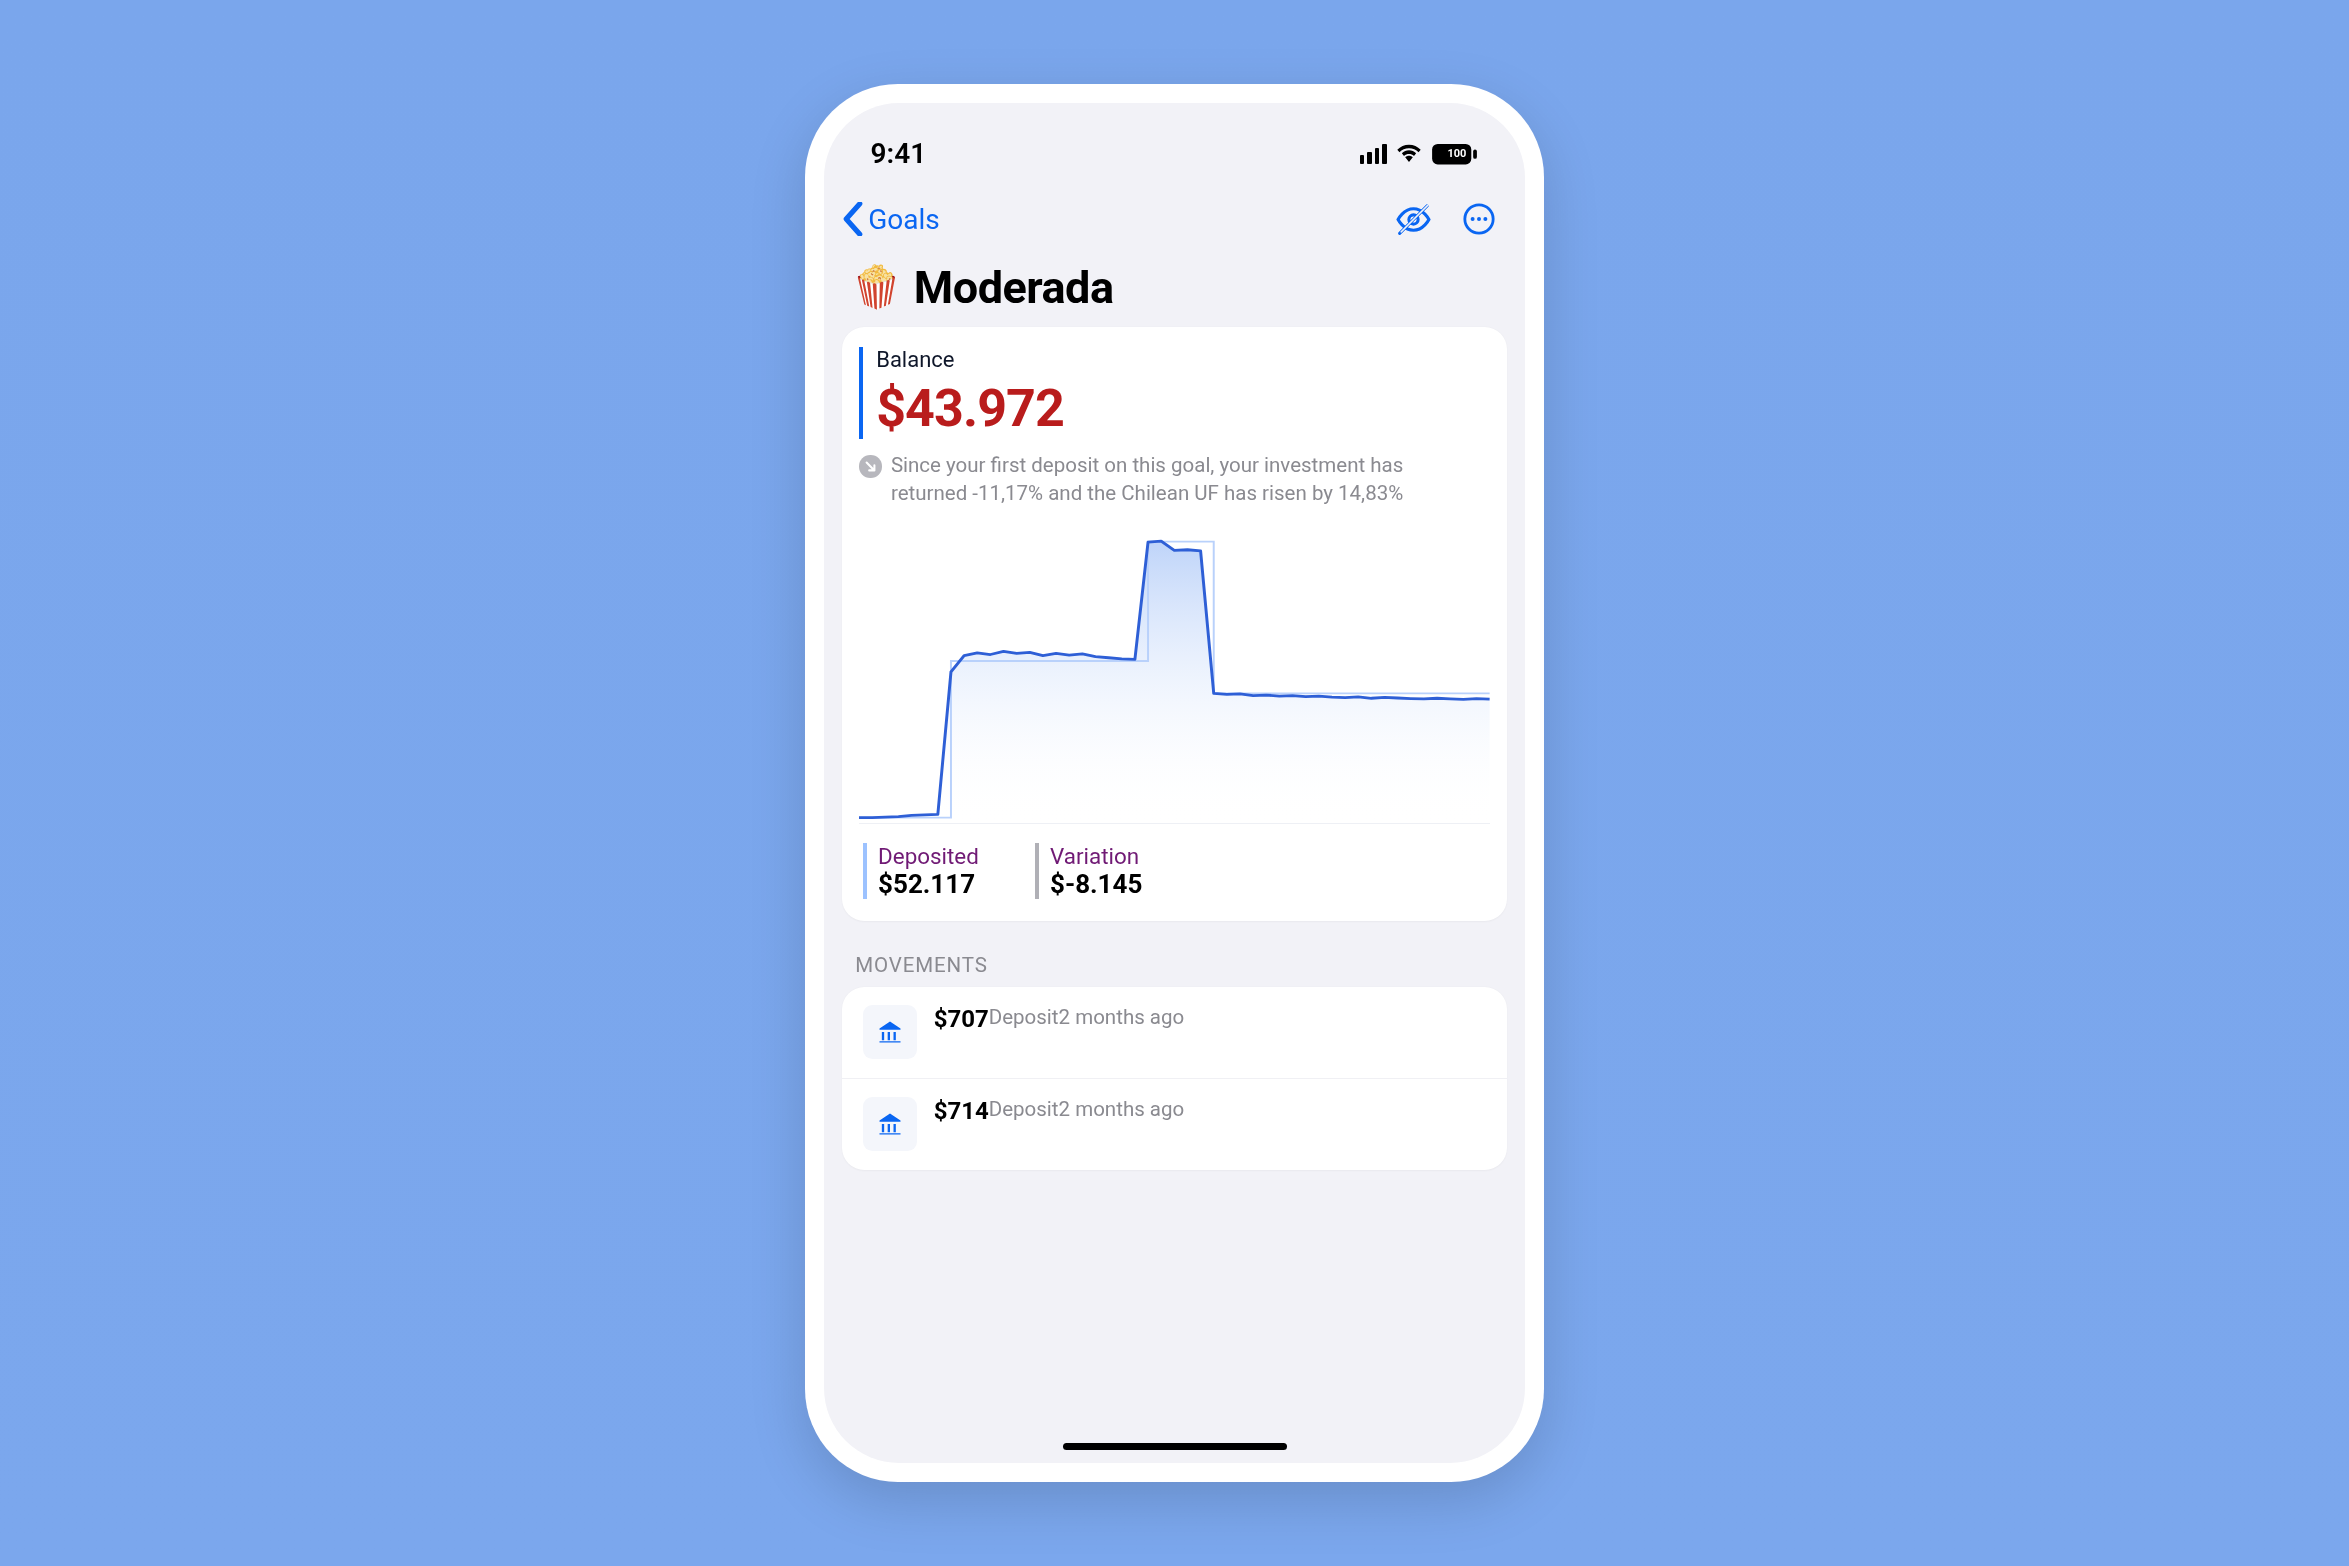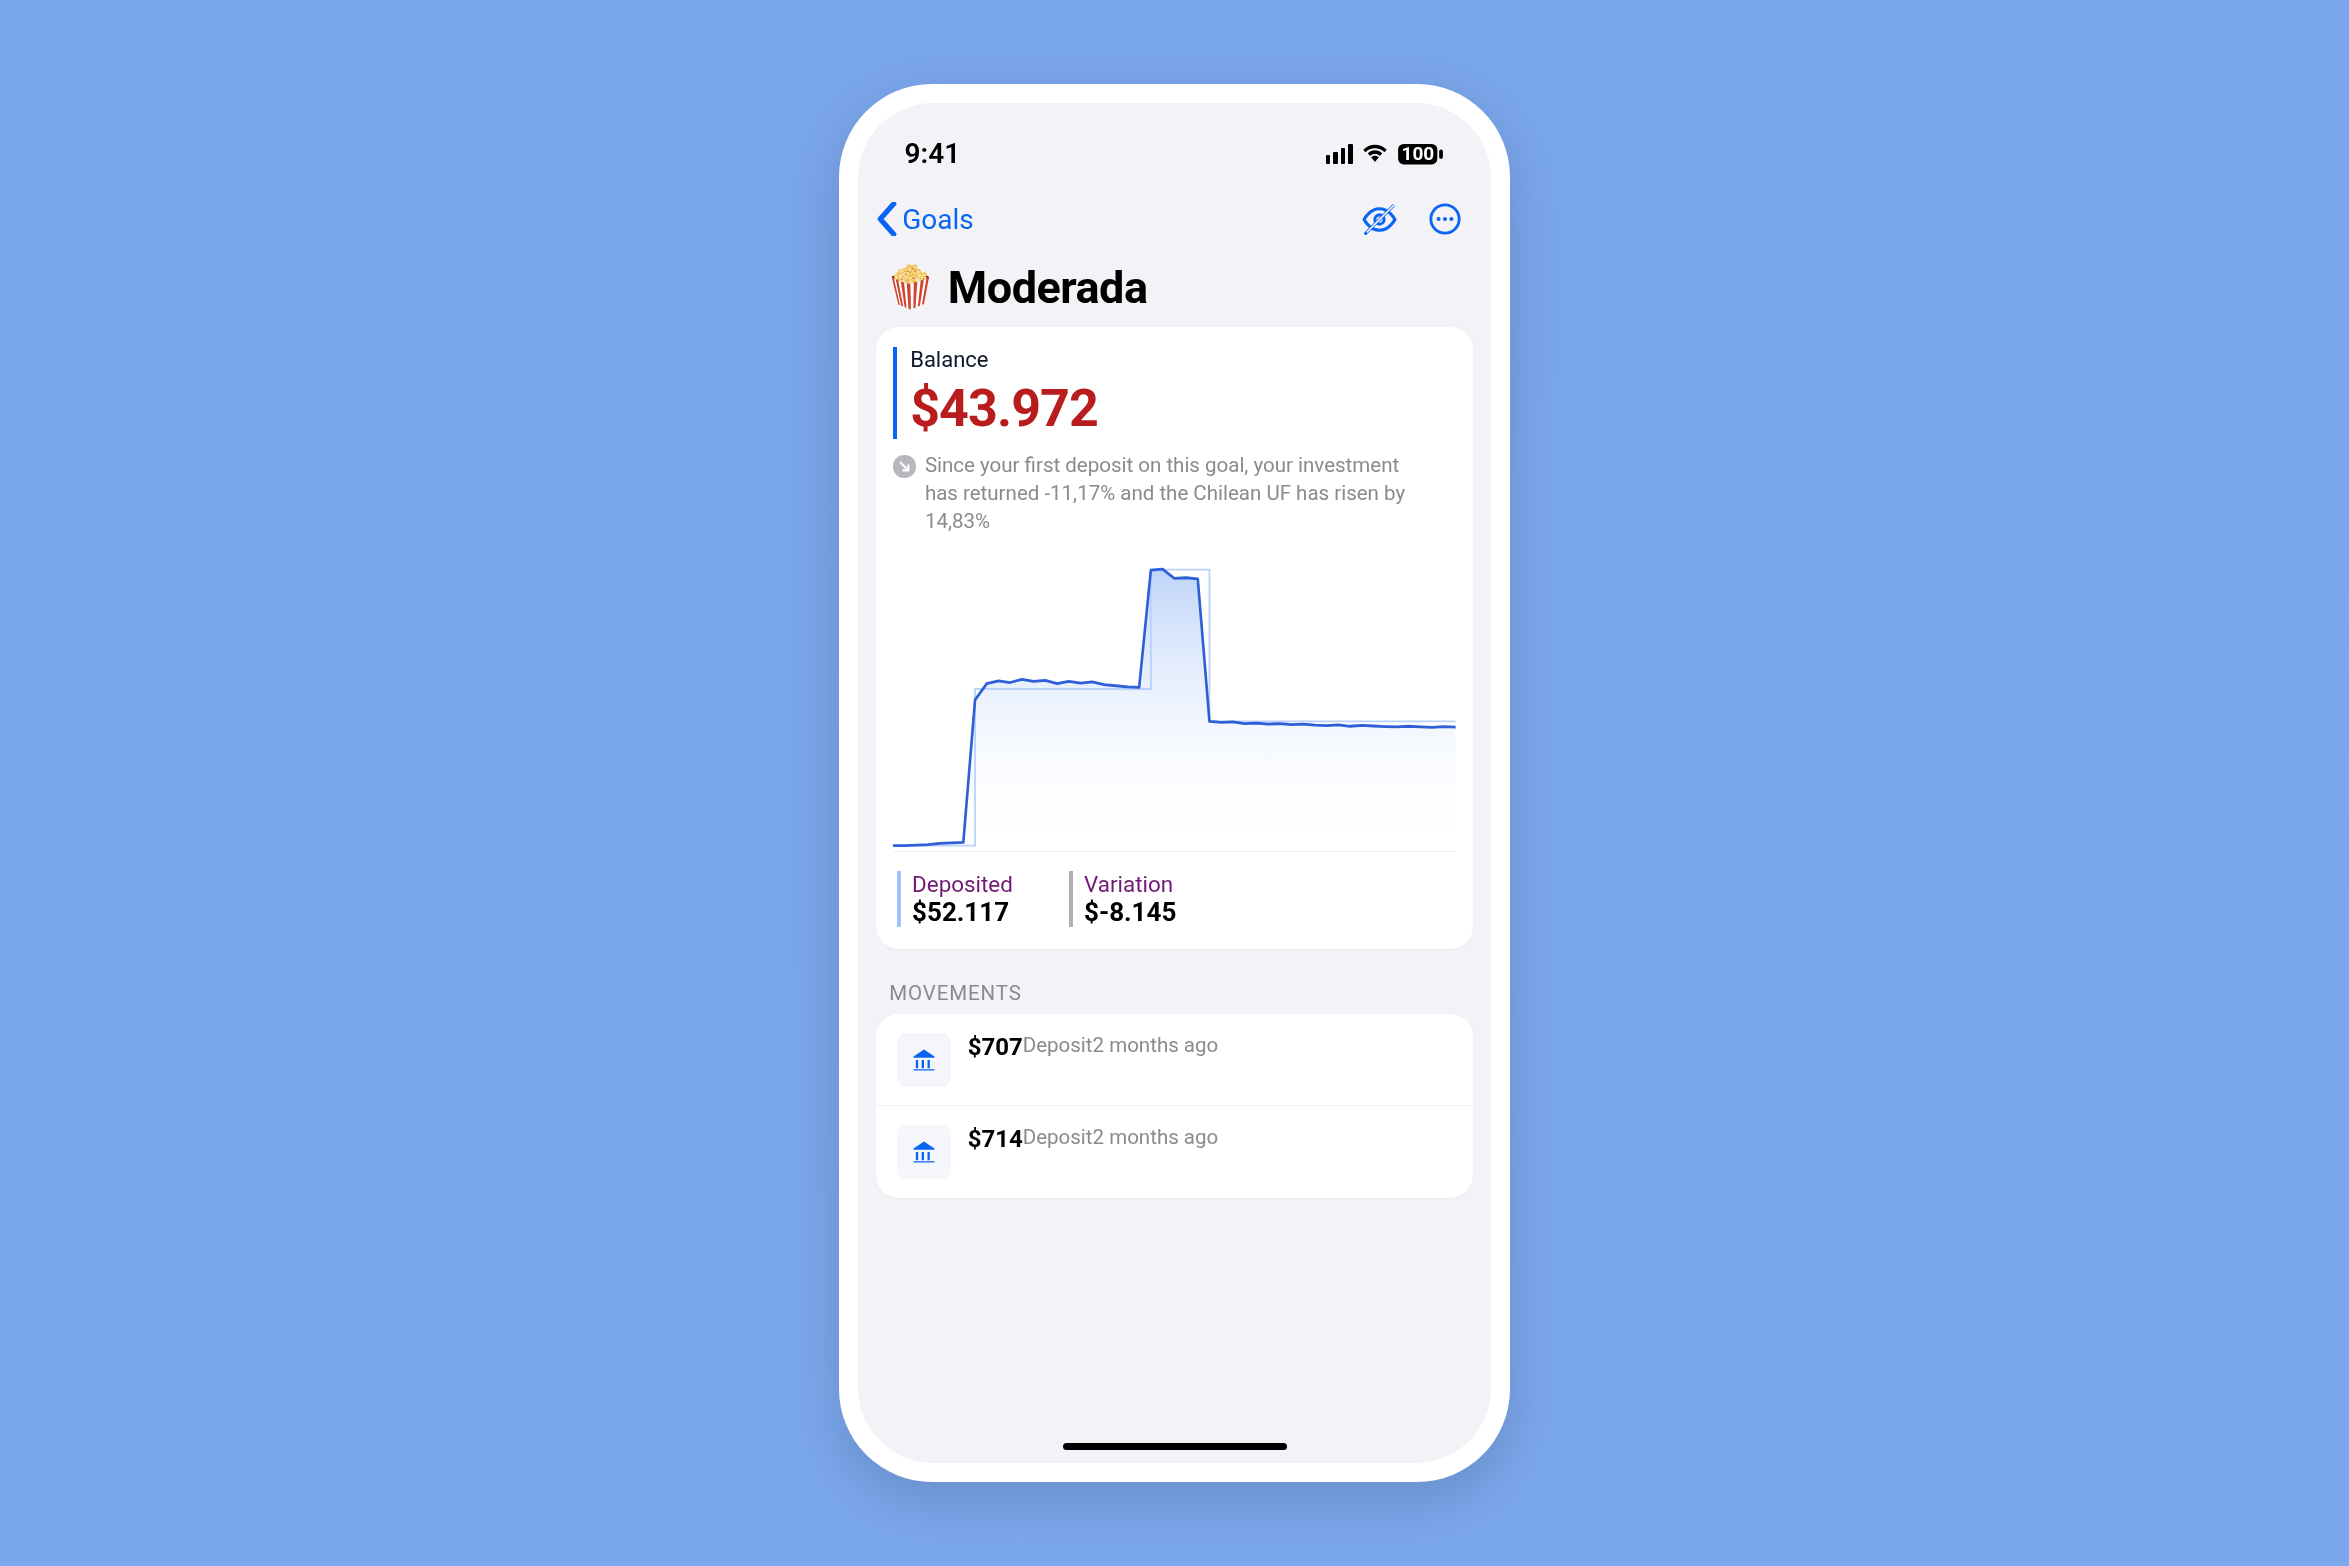--- a/index.html
+++ b/index.html
@@ -15,21 +15,21 @@
   .stage {
     width: 2349px;
     height: 1566px;
     background: linear-gradient(180deg, #7aa6ec 0%, #7ba7ed 100%);
     display: flex;
     align-items: center;
     justify-content: center;
     transform-origin: top left;
   }
   .phone {
-    width: 671px;
+    width: 739px;
     height: 1398px;
     background: #fff;
     border-radius: 93px;
     padding: 18.6px;
     box-shadow: 0 18.6px 56px rgba(0,0,0,0.15);
   }
   .screen {
     width: 100%;
     height: 100%;
     background: #f2f2f7;
@@ -174,21 +174,21 @@
           <span>
             <svg width="26" height="20.5" viewBox="0 0 24 18">
                 <path fill="#000" d="M12 18l-3.5-4.3c1-.9 2.2-1.4 3.5-1.4s2.5.5 3.5 1.4L12 18zm-6.6-8C7.2 8.2 9.5 7.2 12 7.2s4.8 1 6.6 2.8l-2 2.4C15.3 11.2 13.7 10.6 12 10.6s-3.3.6-4.6 1.8l-2-2.4zM1.2 6.7C4 3.8 7.8 2 12 2s8 1.8 10.8 4.7l-2 2.4C18.6 6.8 15.4 5.4 12 5.4S5.4 6.8 3.2 9.1l-2-2.4z"></path>
               </svg>
           </span>
           <span style="display:inline-flex;align-items:center;position:relative">
             <svg width="47" height="22.4" viewBox="0 0 50 24">
                 <rect x="1" y="1" width="42" height="22" rx="6" fill="#000"></rect>
                 <rect x="45" y="7" width="4" height="10" rx="2" fill="#000"></rect>
               </svg>
-            <span style="position:absolute;left:0;width:41px;text-align:center;color:#fff;font-size:19px;font-weight:700">100</span>
+            <span style="position:absolute;left:16px;width:41px;color:#fff;font-size:11px;font-weight:700">100</span>
           </span>
         </div>
       </div>
 
       <div class="nav-bar">
         <div class="nav-back">
           <svg viewBox="0 0 12 20">
               <path d="M10 1 2 10l8 9" stroke="#0a66f2" stroke-width="3" fill="none" stroke-linecap="round" stroke-linejoin="round"></path>
             </svg>
           <span>Goals</span>

